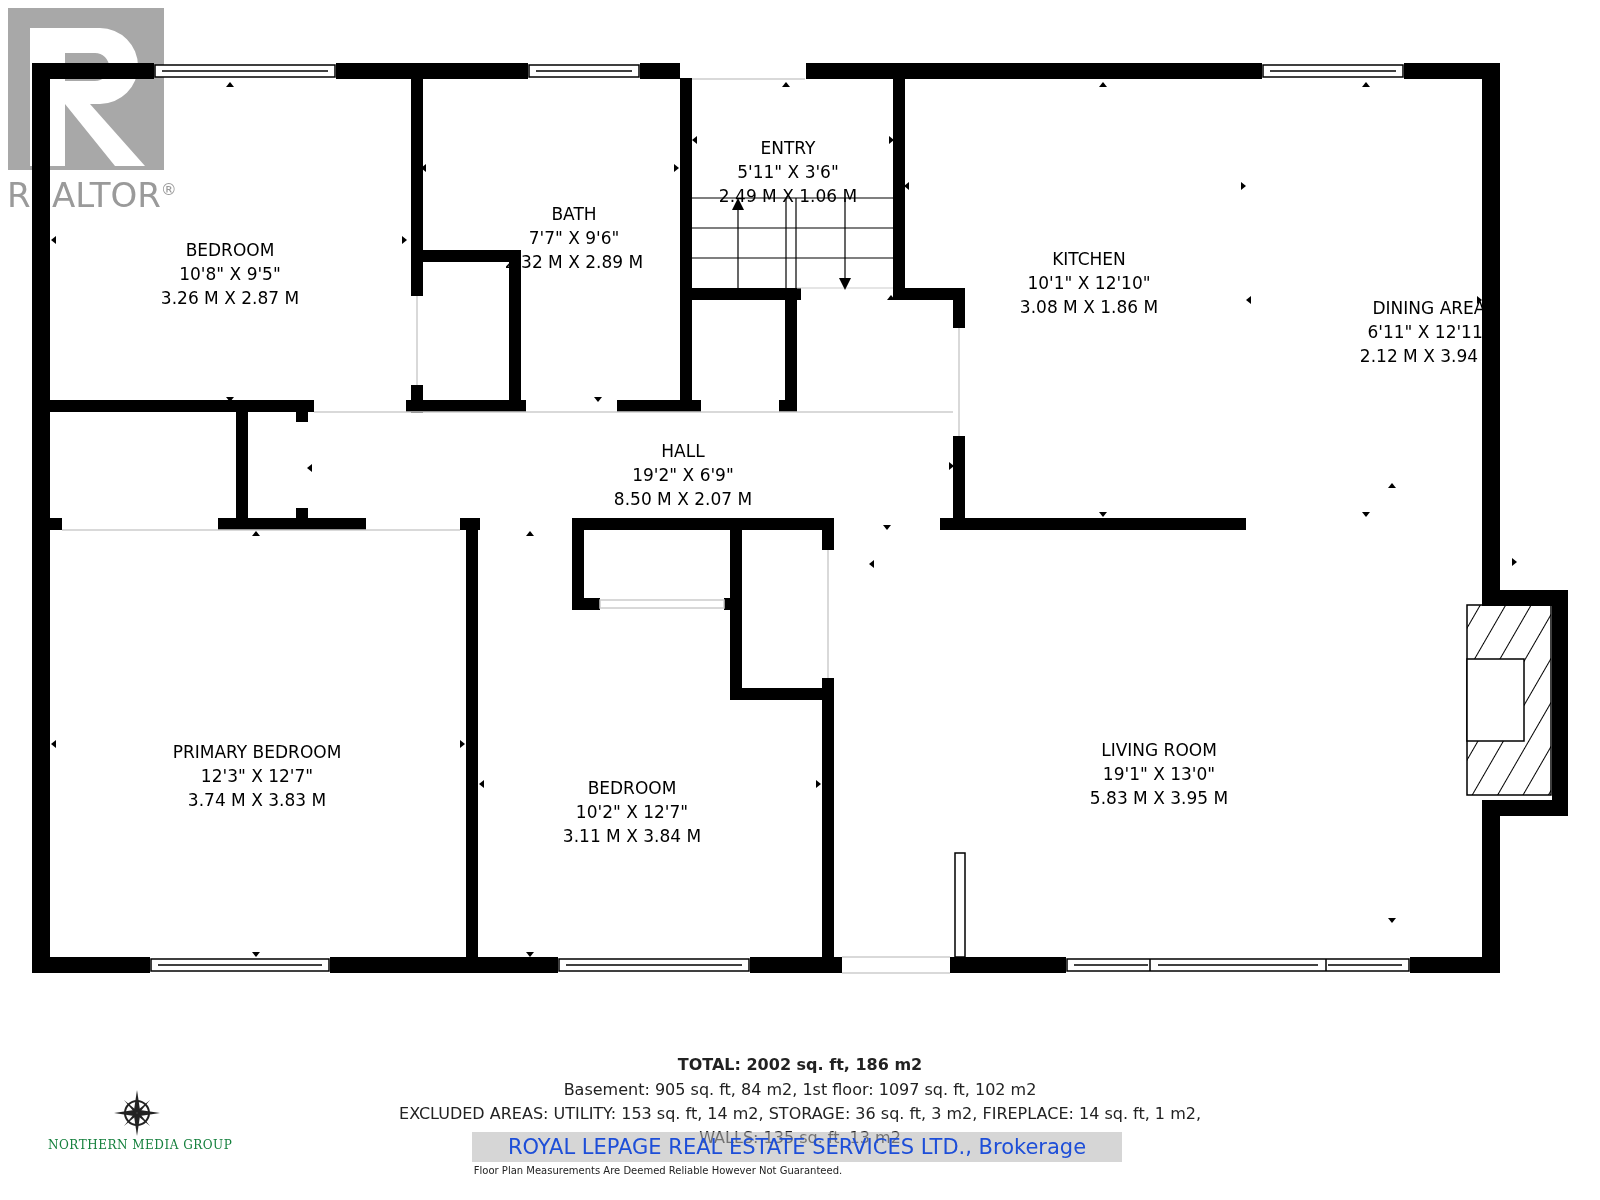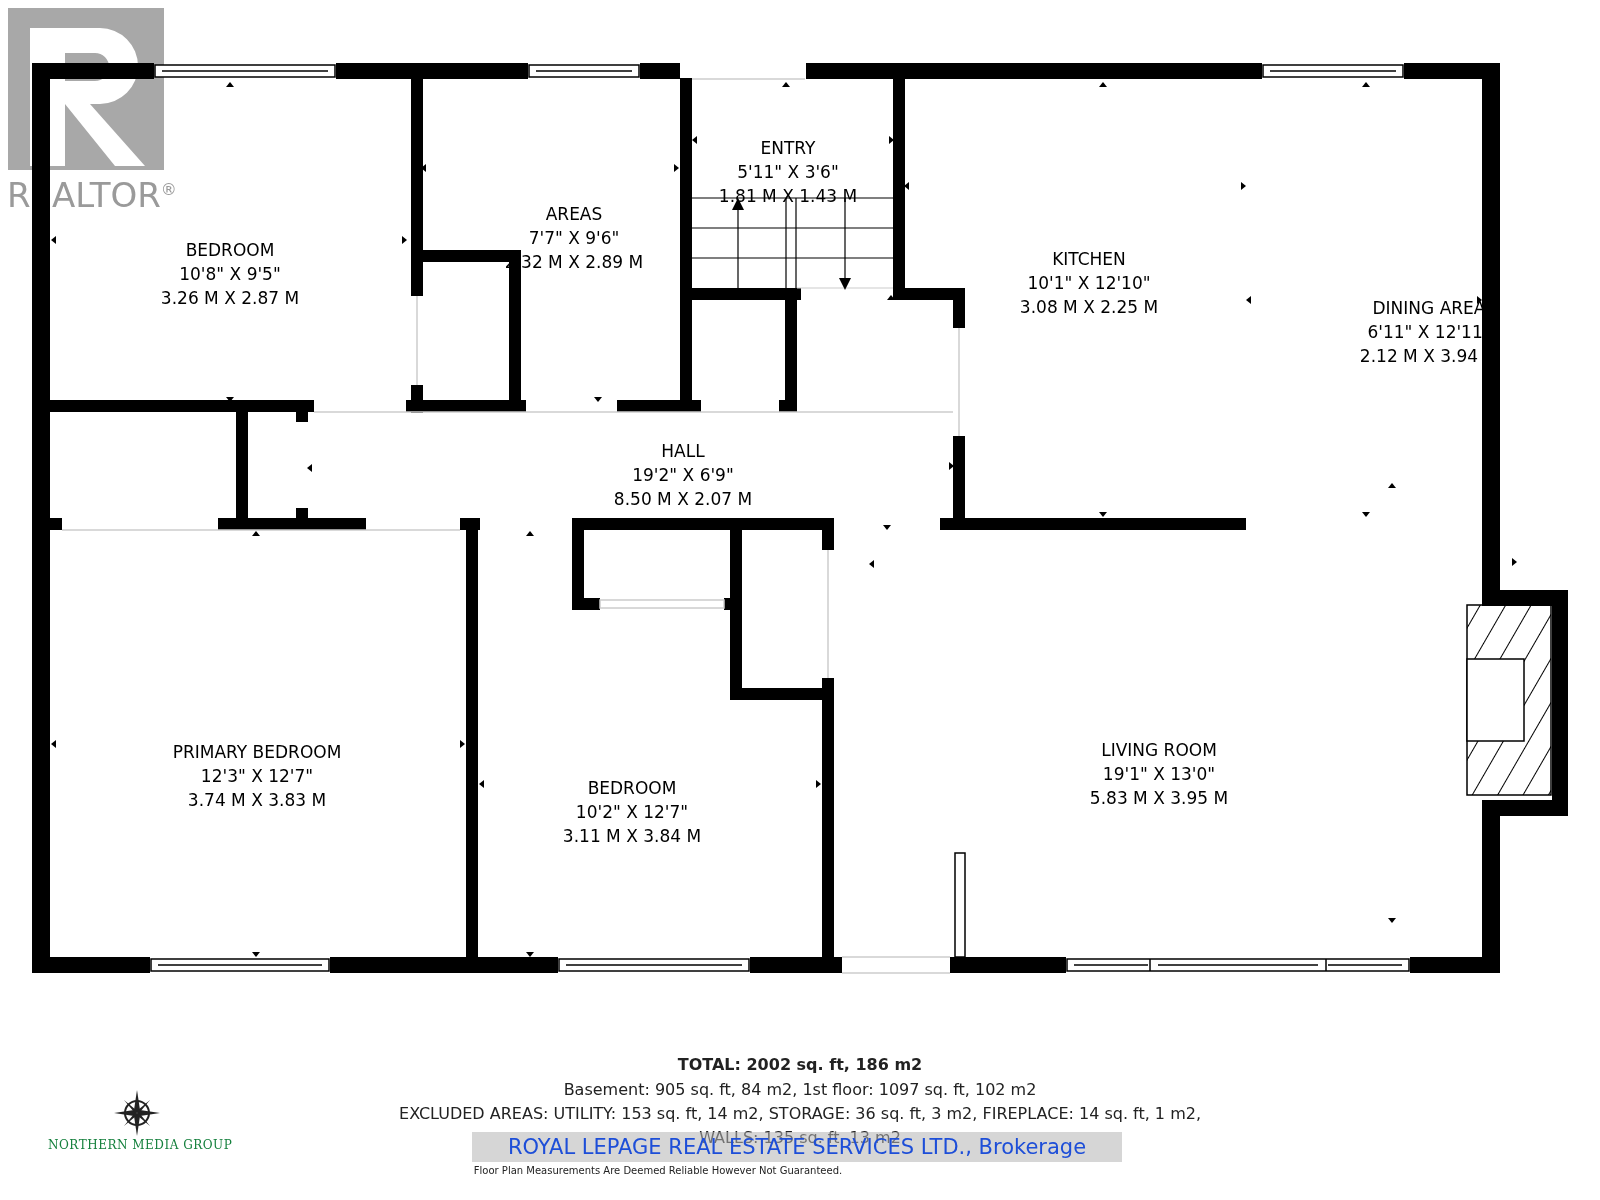--- a/index.html
+++ b/index.html
@@ -182,33 +182,33 @@
     <polygon points="1512,558 1512,566 1517,562"></polygon>
   </g>
 </svg>
 
 <div class="room-label" style="left:230px;top:238px">
   <span class="dim">BEDROOM</span>
   <span class="dim">10'8" X 9'5"</span>
   <span class="dim">3.26 M X 2.87 M</span>
 </div>
 <div class="room-label" style="left:574px;top:202px">
-  <span class="dim">AREAS</span>
+  <span class="dim">BATH</span>
   <span class="dim">7'7" X 9'6"</span>
   <span class="dim">2.32 M X 2.89 M</span>
 </div>
 <div class="room-label" style="left:788px;top:136px">
   <span class="dim">ENTRY</span>
   <span class="dim">5'11" X 3'6"</span>
-  <span class="dim">1.81 M X 1.43 M</span>
+  <span class="dim">2.49 M X 1.06 M</span>
 </div>
 <div class="room-label" style="left:1089px;top:247px">
   <span class="dim">KITCHEN</span>
   <span class="dim">10'1" X 12'10"</span>
-  <span class="dim">3.08 M X 2.25 M</span>
+  <span class="dim">3.08 M X 1.86 M</span>
 </div>
 <div class="room-label" style="left:1429px;top:296px">
   <span class="dim">DINING AREA</span>
   <span class="dim">6'11" X 12'11"</span>
   <span class="dim">2.12 M X 3.94 M</span>
 </div>
 <div class="room-label" style="left:683px;top:439px">
   <span class="dim">HALL</span>
   <span class="dim">19'2" X 6'9"</span>
   <span class="dim">8.50 M X 2.07 M</span>

